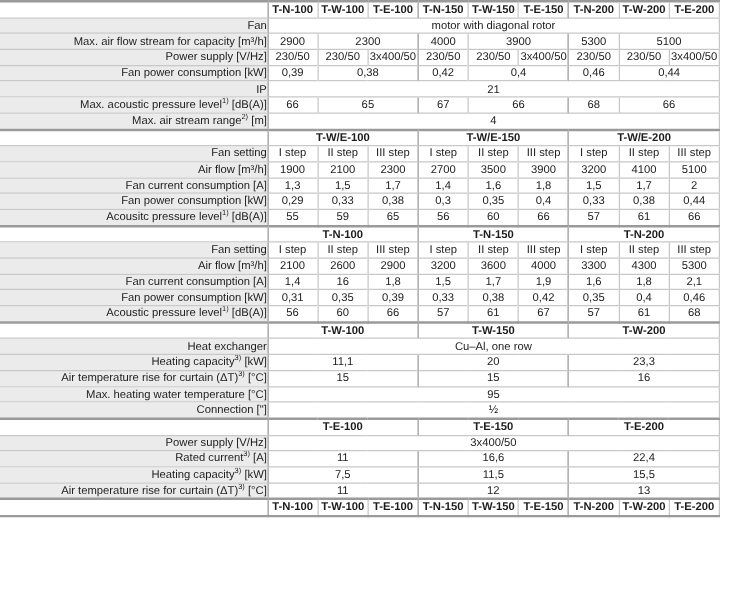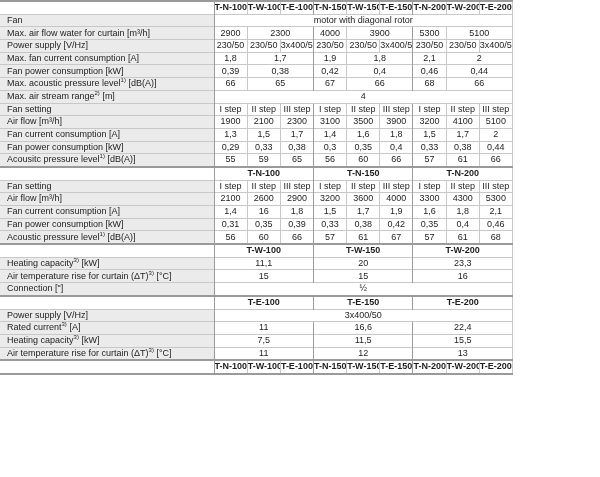--- a/index.html
+++ b/index.html
@@ -6,38 +6,38 @@
     --label-bg:#ebebeb;
     --border-thin:#c8c8c8;
     --border-thick:#9a9a9a;
     --text:#1d1d1d;
   }
   html,body{margin:0;padding:0;background:#fff;}
   body{font-family:"Liberation Sans",sans-serif;color:var(--text);}
   table{
     border-collapse:collapse;
     table-layout:fixed;
-    width:513px;
+    width:576px;
     border-top:2px solid var(--border-thick);
     border-bottom:2px solid var(--border-thick);
     border-right:1px solid var(--border-thin);
   }
   col.labcol{width:214px;}
   td{
     height:11.7px;
     font-size:9px;
     line-height:1.05;
     padding:0;
     overflow:hidden;
     white-space:nowrap;
     border-top:1px solid var(--border-thin);
   }
   td.lab{
     background:var(--label-bg);
-    text-align:left;
+    text-align:right;
     padding-left:7px;
   }
   td.val{
     text-align:center;
     border-left:1px solid var(--border-thin);
   }
   td.val.grp{border-left:1px solid var(--border-thick);}
   tr.header td{border-top:2px solid var(--border-thick);}
   tr.header td{font-weight:bold;}
   tr.header td.lab{background:#fff;}
@@ -74,89 +74,90 @@
         <td colspan="1" class="val">T-E-150</td>
         <td colspan="1" class="val grp">T-N-200</td>
         <td colspan="1" class="val">T-W-200</td>
         <td colspan="1" class="val">T-E-200</td>
       </tr>
       <tr class="data">
         <td class="lab"><span>Fan</span></td>
         <td colspan="9" class="val grp">motor with diagonal rotor</td>
       </tr>
       <tr class="data">
-        <td class="lab"><span>Max. air flow water for curtain [m³/h]</span></td>
+        <td class="lab"><span>Max. air flow stream for capacity [m³/h]</span></td>
         <td colspan="1" class="val grp">2900</td>
         <td colspan="2" class="val">2300</td>
         <td colspan="1" class="val grp">4000</td>
         <td colspan="2" class="val">3900</td>
         <td colspan="1" class="val grp">5300</td>
         <td colspan="2" class="val">5100</td>
       </tr>
       <tr class="data">
         <td class="lab"><span>Power supply [V/Hz]</span></td>
         <td colspan="1" class="val grp">230/50</td>
         <td colspan="1" class="val">230/50</td>
         <td colspan="1" class="val">3x400/50</td>
         <td colspan="1" class="val grp">230/50</td>
         <td colspan="1" class="val">230/50</td>
         <td colspan="1" class="val">3x400/50</td>
         <td colspan="1" class="val grp">230/50</td>
         <td colspan="1" class="val">230/50</td>
         <td colspan="1" class="val">3x400/50</td>
       </tr>
       <tr class="data">
-        <td class="lab"><span>Max. fan current consumption [A]</span></td>
-        <td colspan="1" class="val grp">1,8</td>
-        <td colspan="2" class="val">1,7</td>
-        <td colspan="1" class="val grp">1,9</td>
-        <td colspan="2" class="val">1,8</td>
-        <td colspan="1" class="val grp">2,1</td>
-        <td colspan="2" class="val">2</td>
-      </tr>
-      <tr class="data">
         <td class="lab"><span>Fan power consumption [kW]</span></td>
         <td colspan="1" class="val grp">0,39</td>
         <td colspan="2" class="val">0,38</td>
         <td colspan="1" class="val grp">0,42</td>
         <td colspan="2" class="val">0,4</td>
         <td colspan="1" class="val grp">0,46</td>
         <td colspan="2" class="val">0,44</td>
       </tr>
       <tr class="data">
+        <td class="lab"><span>IP</span></td>
+        <td colspan="9" class="val grp">21</td>
+      </tr>
+      <tr class="data">
         <td class="lab"><span>Max. acoustic pressure level</span><sup>1)</sup><span> [dB(A)]</span></td>
         <td colspan="1" class="val grp">66</td>
         <td colspan="2" class="val">65</td>
         <td colspan="1" class="val grp">67</td>
         <td colspan="2" class="val">66</td>
         <td colspan="1" class="val grp">68</td>
         <td colspan="2" class="val">66</td>
       </tr>
       <tr class="data">
         <td class="lab"><span>Max. air stream range</span><sup>2)</sup><span> [m]</span></td>
         <td colspan="9" class="val grp">4</td>
       </tr>
+      <tr class="header">
+        <td class="lab"><span></span></td>
+        <td colspan="3" class="val grp">T-W/E-100</td>
+        <td colspan="3" class="val grp">T-W/E-150</td>
+        <td colspan="3" class="val grp">T-W/E-200</td>
+      </tr>
       <tr class="data">
         <td class="lab"><span>Fan setting</span></td>
         <td colspan="1" class="val grp">I step</td>
         <td colspan="1" class="val">II step</td>
         <td colspan="1" class="val">III step</td>
         <td colspan="1" class="val grp">I step</td>
         <td colspan="1" class="val">II step</td>
         <td colspan="1" class="val">III step</td>
         <td colspan="1" class="val grp">I step</td>
         <td colspan="1" class="val">II step</td>
         <td colspan="1" class="val">III step</td>
       </tr>
       <tr class="data">
         <td class="lab"><span>Air flow [m³/h]</span></td>
         <td colspan="1" class="val grp">1900</td>
         <td colspan="1" class="val">2100</td>
         <td colspan="1" class="val">2300</td>
-        <td colspan="1" class="val grp">3100</td>
+        <td colspan="1" class="val grp">2700</td>
         <td colspan="1" class="val">3500</td>
         <td colspan="1" class="val">3900</td>
         <td colspan="1" class="val grp">3200</td>
         <td colspan="1" class="val">4100</td>
         <td colspan="1" class="val">5100</td>
       </tr>
       <tr class="data">
         <td class="lab"><span>Fan current consumption [A]</span></td>
         <td colspan="1" class="val grp">1,3</td>
         <td colspan="1" class="val">1,5</td>
@@ -258,30 +259,38 @@
         <td colspan="1" class="val">61</td>
         <td colspan="1" class="val">68</td>
       </tr>
       <tr class="header">
         <td class="lab"><span></span></td>
         <td colspan="3" class="val grp">T-W-100</td>
         <td colspan="3" class="val grp">T-W-150</td>
         <td colspan="3" class="val grp">T-W-200</td>
       </tr>
       <tr class="data">
+        <td class="lab"><span>Heat exchanger</span></td>
+        <td colspan="9" class="val grp">Cu–Al, one row</td>
+      </tr>
+      <tr class="data">
         <td class="lab"><span>Heating capacity</span><sup>3)</sup><span> [kW]</span></td>
         <td colspan="3" class="val grp">11,1</td>
         <td colspan="3" class="val grp">20</td>
         <td colspan="3" class="val grp">23,3</td>
       </tr>
       <tr class="data">
         <td class="lab"><span>Air temperature rise for curtain (ΔT)</span><sup>3)</sup><span> [°C]</span></td>
         <td colspan="3" class="val grp">15</td>
         <td colspan="3" class="val grp">15</td>
         <td colspan="3" class="val grp">16</td>
+      </tr>
+      <tr class="data">
+        <td class="lab"><span>Max. heating water temperature [°C]</span></td>
+        <td colspan="9" class="val grp">95</td>
       </tr>
       <tr class="data">
         <td class="lab"><span>Connection ["]</span></td>
         <td colspan="9" class="val grp">½</td>
       </tr>
       <tr class="header">
         <td class="lab"><span></span></td>
         <td colspan="3" class="val grp">T-E-100</td>
         <td colspan="3" class="val grp">T-E-150</td>
         <td colspan="3" class="val grp">T-E-200</td>

